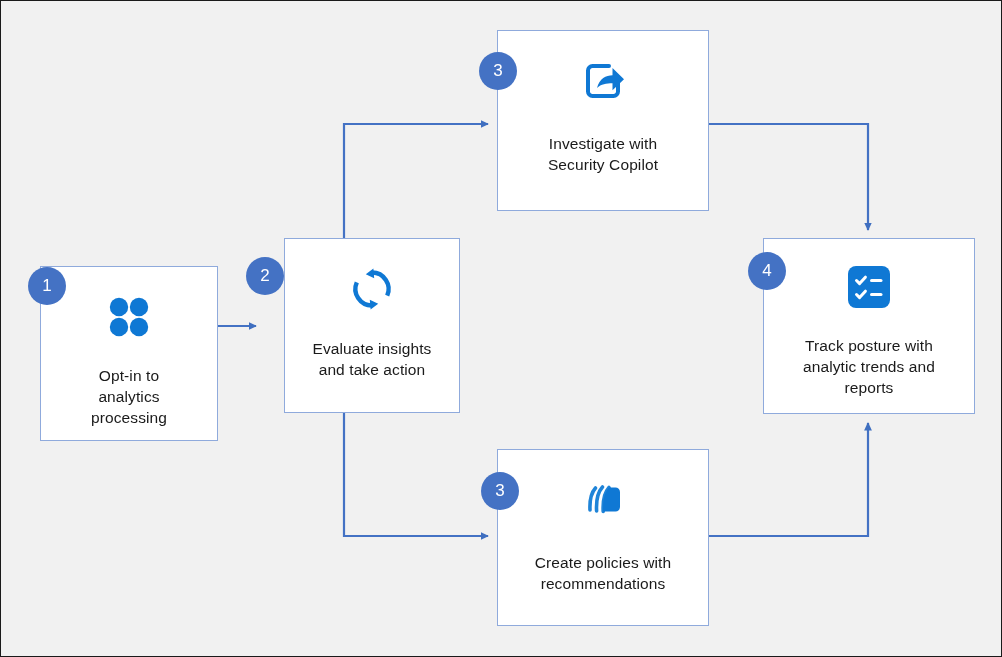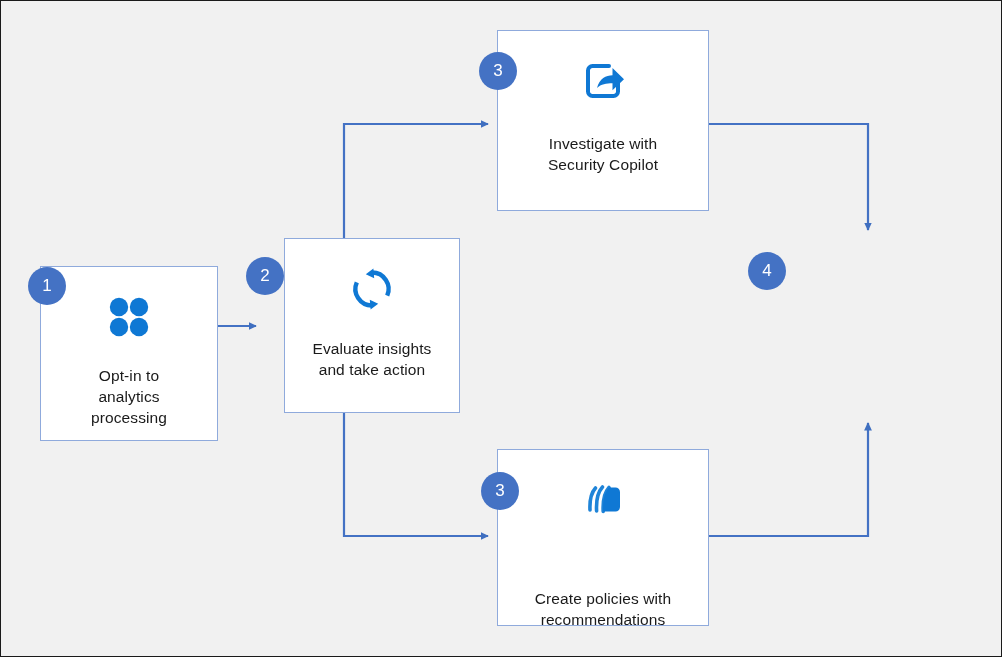--- a/index.html
+++ b/index.html
@@ -61,21 +61,21 @@
     align-items: center;
     justify-content: center;
     z-index: 6;
     font-family: "Liberation Sans", sans-serif;
   }
 
   
   #node-1 { left: 39px;  top: 237px; width: 178px; height: 175px; margin-top: 28px; }
   #node-2 { left: 264px; top: 237px; width: 176px; height: 175px; margin-left: 19px; }
   #node-3a { left: 496px; top: 29px;  width: 212px; height: 181px; }
-  #node-3b { left: 496px; top: 448px; width: 212px; height: 177px; gap: 36px; }
+  #node-3b { left: 496px; top: 448px; width: 212px; height: 177px; }
   #node-4 { left: 762px; top: 237px; width: 212px; height: 176px; }
 
   #badge-1  { left: 27px;  top: 266px; }
   #badge-2  { left: 245px; top: 256px; }
   #badge-3a { left: 478px; top: 51px;  }
   #badge-3b { left: 480px; top: 471px; }
   #badge-4  { left: 747px; top: 251px; }
 
   #node-1 .node-icon  { margin-top: 26px; }
   #node-1 .node-label { margin-top: 20px; }
@@ -165,15 +165,29 @@
         <path d="M23.5 11 C18.6 16.3 17 24 17.6 35" fill="none" stroke="#1f84d8" stroke-width="3.6" stroke-linecap="round"></path>
         <path d="M30 11.5 C25.4 16.6 23.6 24.2 24.2 35.5" fill="none" stroke="#1f84d8" stroke-width="3.6" stroke-linecap="round"></path>
         <path d="M30 11.5 L36.5 11.5 A4.5 4.5 0 0 1 41 16 L41 31 A4.5 4.5 0 0 1 36.5 35.5 L24.2 35.5 C23.6 24.2 25.4 16.6 30 11.5 Z" fill="#0f78d4"></path>
       </svg>
     </span>
     <div class="node-label">Create policies with
 recommendations</div>
   </div>
   <div class="badge" id="badge-3b">3</div>
 
+  <div class="node" id="node-4">
+    <span class="node-icon">
+      <svg width="44" height="44" viewBox="0 0 44 44">
+        <rect x="1" y="1" width="42" height="42" rx="8" ry="8" fill="#0f78d4"></rect>
+        <path d="M9.5 15.5 L12.6 18.6 L18.4 12.2" fill="none" stroke="#ffffff" stroke-width="3" stroke-linecap="round" stroke-linejoin="round"></path>
+        <path d="M9.5 29.5 L12.6 32.6 L18.4 26.2" fill="none" stroke="#ffffff" stroke-width="3" stroke-linecap="round" stroke-linejoin="round"></path>
+        <rect x="23" y="14" width="12.5" height="3.1" rx="1.55" fill="#ffffff"></rect>
+        <rect x="23" y="28" width="12.5" height="3.1" rx="1.55" fill="#ffffff"></rect>
+      </svg>
+    </span>
+    <div class="node-label">Track posture with
+analytic trends and
+reports</div>
+  </div>
   <div class="badge" id="badge-4">4</div>
 
 </div>
 
 </body></html>

